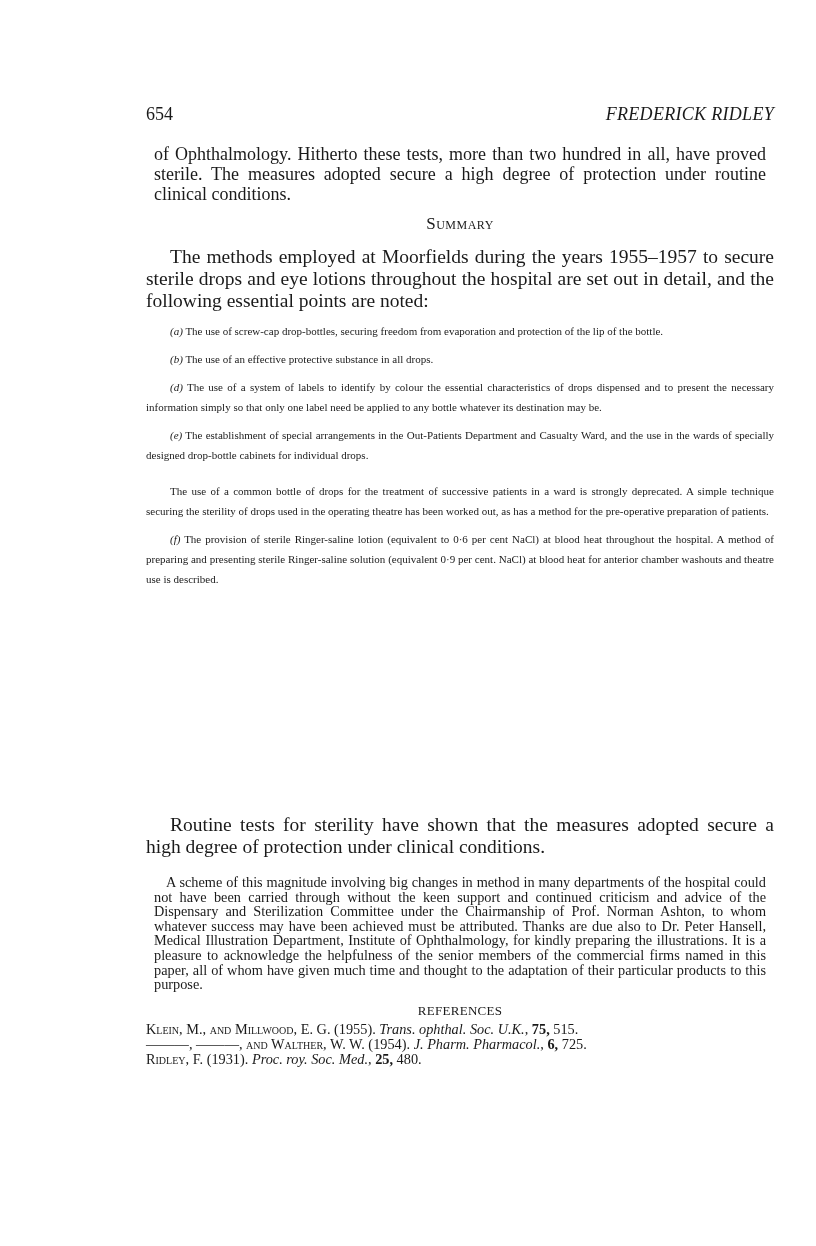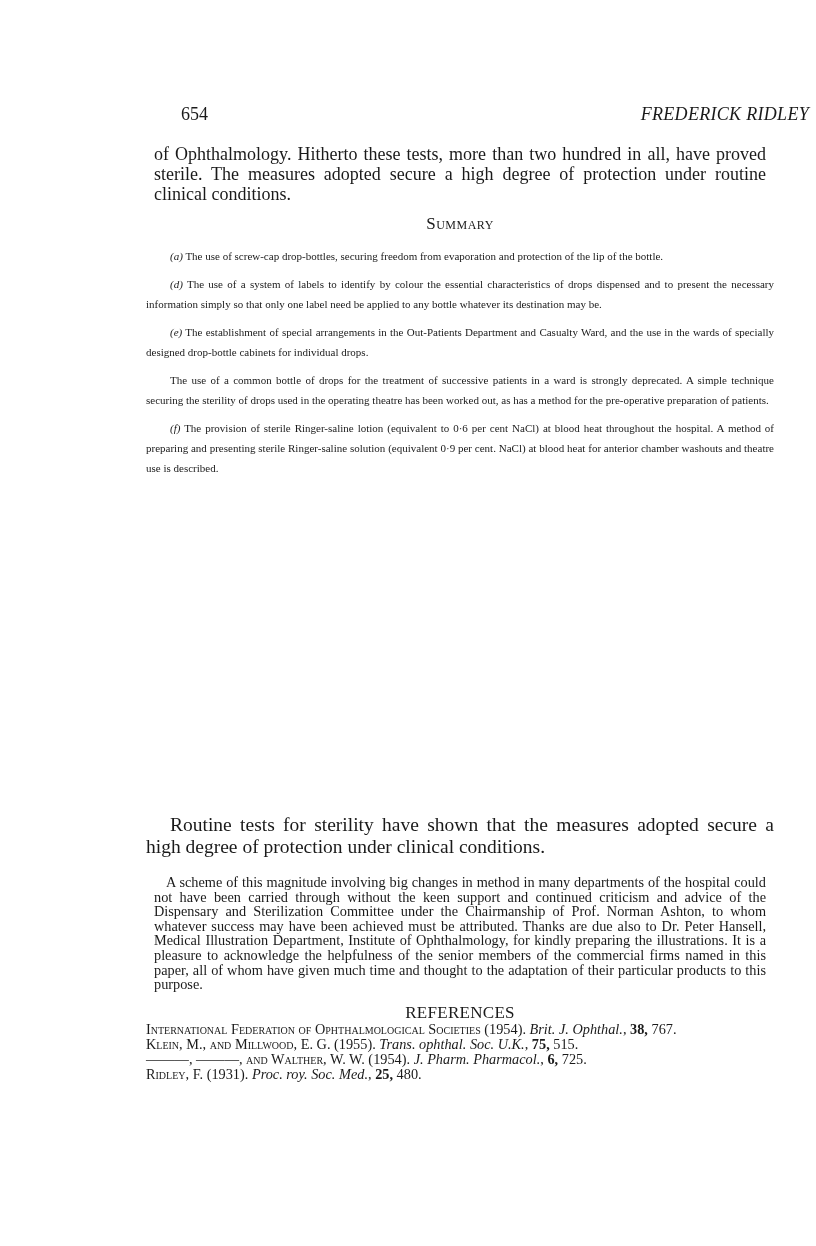--- a/index.html
+++ b/index.html
@@ -1,30 +1,30 @@
 <!DOCTYPE html>
 <html><head>
 <meta charset="utf-8">
 <style>
   html, body { margin: 0; padding: 0; background: #ffffff; }
   body { width: 816px; height: 1246px; position: relative; overflow: hidden;
          font-family: "Liberation Serif", "DejaVu Serif", serif; color: #1a1a1a; }
   .page { position: absolute; left: 146px; top: 0; width: 628px; }
-  .running-head { position: absolute; top: 104px; left: 0; width: 628px; height: 22px; font-size: 18px; margin-left: 35px; }
+  .running-head { position: absolute; top: 104px; left: 0; width: 628px; height: 22px; font-size: 18px; }
   .page-num { position: absolute; left: 0; top: 0; }
   .author { position: absolute; left: 0; right: 0; text-align: right; font-style: italic; letter-spacing: 0.3px; }
   .p { font-size: 18px; line-height: 20px; text-align: justify; margin: 8px; }
   .block { position: absolute; left: 0; width: 628px; }
   .heading-sc { text-align: center; font-size: 17px; font-variant: small-caps; letter-spacing: 0.5px; }
   .large { font-size: 19.5px; line-height: 22px; text-align: justify; margin: 0; }
   .large.indent { text-indent: 24px; }
   .item { font-size: 11px; line-height: 20px; text-align: justify; margin: 0 0 8px 0; text-indent: 24px; }
   .item i.lbl { font-style: italic; }
   .small { font-size: 14.3px; line-height: 14.6px; text-align: justify; margin: 8px; text-indent: 12px; }
-  .refs-head { text-align: center; font-size: 17px; letter-spacing: 0.3px; }
+  .refs-head { text-align: center; font-size: 13px; letter-spacing: 0.3px; }
   .ref { font-size: 14.3px; line-height: 15px; margin: 0; white-space: nowrap; }
   .sc { font-variant: small-caps; }
   .it { font-style: italic; }
   .b { font-weight: bold; }
 </style>
 </head>
 <body>
 
 <div class="page">
 
@@ -33,39 +33,40 @@
     <span class="author">FREDERICK RIDLEY</span>
   </div>
 
   <div class="block" style="top:136px;">
     <p class="p">of Ophthalmology.  Hitherto these tests, more than two hundred in all, have proved sterile.  The measures adopted secure a high degree of protection under routine clinical conditions.</p>
   </div>
 
   <div class="block heading-sc" style="top:214px;">Summary</div>
 
   <div class="block" style="top:246px;">
+    <p class="large indent" style="margin-bottom:9px;">The methods employed at Moorfields during the years 1955–1957 to secure sterile drops and eye lotions throughout the hospital are set out in detail, and the following essential points are noted:</p>
 
     <p class="item"><i class="lbl">(a)</i><span> The use of screw-cap drop-bottles, securing freedom from evaporation and protection of the lip of the bottle.</span></p>
+    <p class="item"><i class="lbl">(b)</i><span> The use of an effective protective substance in all drops.</span></p>
     <p class="item"><i class="lbl">(d)</i><span> The use of a system of labels to identify by colour the essential characteristics of drops dispensed and to present the necessary information simply so that only one label need be applied to any bottle whatever its destination may be.</span></p>
-    <p class="item" style="margin-bottom:8px;"><i class="lbl">(e)</i><span> The establishment of special arrangements in the Out-Patients Department and Casualty Ward, and the use in the wards of specially designed drop-bottle cabinets for individual drops.</span></p>
+    <p class="item" style="margin-bottom:16px;"><i class="lbl">(e)</i><span> The establishment of special arrangements in the Out-Patients Department and Casualty Ward, and the use in the wards of specially designed drop-bottle cabinets for individual drops.</span></p>
     <p class="item">The use of a common bottle of drops for the treatment of successive patients in a ward is strongly deprecated.  A simple technique securing the sterility of drops used in the operating theatre has been worked out, as has a method for the pre-operative preparation of patients.</p>
 
     <p class="item"><i class="lbl">(f)</i><span> The provision of sterile Ringer-saline lotion (equivalent to 0·6 per cent NaCl) at blood heat throughout the hospital.  A method of preparing and presenting sterile Ringer-saline solution (equivalent 0·9 per cent. NaCl) at blood heat for anterior chamber washouts and theatre use is described.</span></p>
   </div>
 
   <div class="block" style="top:814px;">
     <p class="large indent">Routine tests for sterility have shown that the measures adopted secure a high degree of protection under clinical conditions.</p>
   </div>
 
   <div class="block" style="top:867px;">
     <p class="small">A scheme of this magnitude involving big changes in method in many departments of the hospital could not have been carried through without the keen support and continued criticism and advice of the Dispensary and Sterilization Committee under the Chairmanship of Prof. Norman Ashton, to whom whatever success may have been achieved must be attributed.  Thanks are due also to Dr. Peter Hansell, Medical Illustration Department, Institute of Ophthalmology, for kindly preparing the illustrations.  It is a pleasure to acknowledge the helpfulness of the senior members of the commercial firms named in this paper, all of whom have given much time and thought to the adaptation of their particular products to this purpose.</p>
   </div>
 
   <div class="block refs-head" style="top:1003px;">REFERENCES</div>
 
   <div class="block" style="top:1022px;">
-    <p class="ref"><span class="sc">International Federation of Ophthalmological Societies</span><span> (1954).  </span><span class="it">Brit. J. Ophthal.</span>, <span class="b">38,</span><span> 767.</span></p>
     <p class="ref"><span class="sc">Klein, M., and Millwood, E. G.</span><span> (1955).  </span><span class="it">Trans. ophthal. Soc. U.K.</span>, <span class="b">75,</span><span> 515.</span></p>
     <p class="ref"><span class="sc">———, ———, and Walther, W. W.</span><span> (1954).  </span><span class="it">J. Pharm. Pharmacol.</span>, <span class="b">6,</span><span> 725.</span></p>
     <p class="ref"><span class="sc">Ridley, F.</span><span> (1931).  </span><span class="it">Proc. roy. Soc. Med.</span>, <span class="b">25,</span><span> 480.</span></p>
   </div>
 
 </div>
 
 </body></html>

